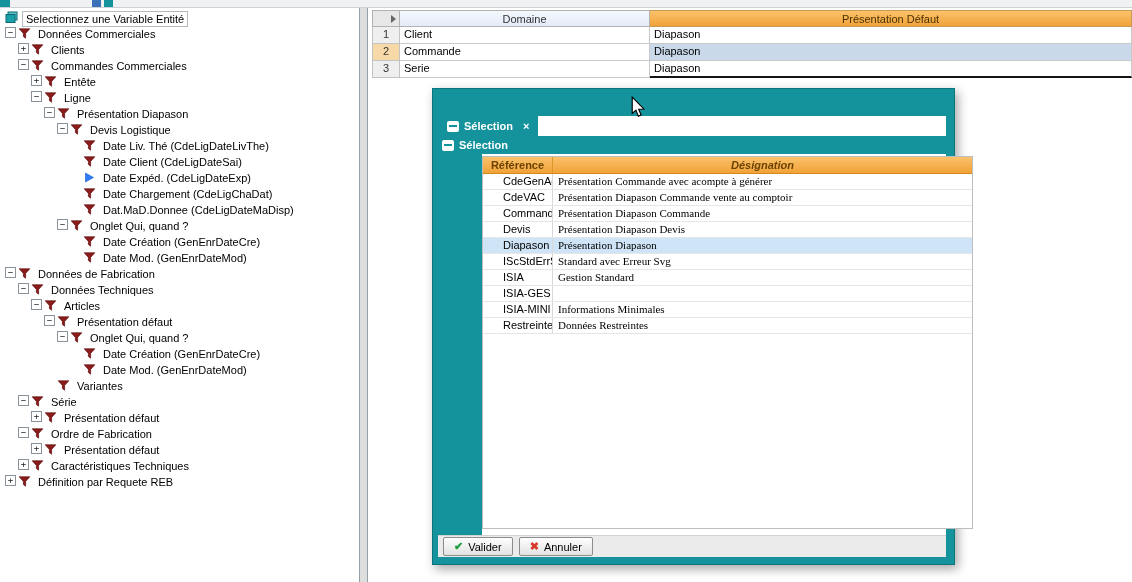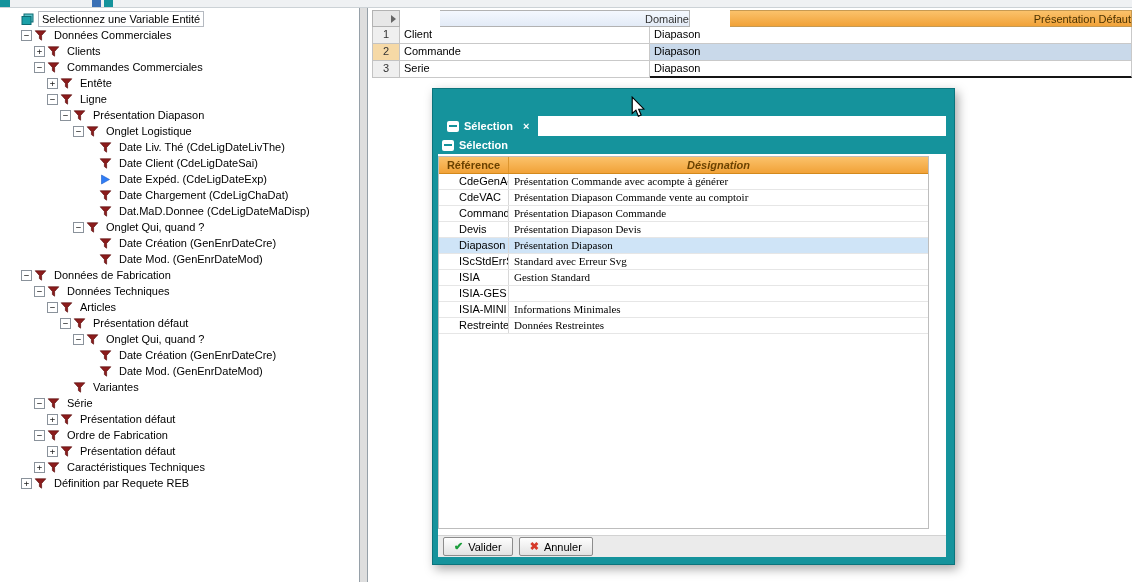--- a/index.html
+++ b/index.html
@@ -10,42 +10,42 @@
   
   .top-strip { position:absolute; left:0; top:0; width:100%; height:8px; background:#eff1f3; border-bottom:1px solid #ccd2d6; }
   .chip { position:absolute; top:0; height:7px; display:inline-block; }
   .chip-a { left:0;  width:10px; background:var(--teal,#15939c); }
   .chip-b { left:92px; width:9px; background:#3a70b5; }
   .chip-c { left:104px; width:9px; background:var(--teal,#15939c); }
 
   
   .left-panel { position:absolute; left:0; top:8px; width:359px; bottom:0; background:#fff; overflow:hidden; }
   .tree { padding:3px 0 0 5px; }
-  .tree-row { height:16px; display:flex; align-items:center; white-space:nowrap;margin-left:16px; }
+  .tree-row { height:16px; display:flex; white-space:nowrap; }
   .tree-indent { flex:none; display:inline-block; height:1px; }
   .expander { flex:none; width:11px; height:11px; border:1px solid #8a929b; background:#fff;
               font-family:"DejaVu Sans Mono", monospace; font-size:9px; line-height:9px;
               text-align:center; color:#222; margin-right:2px; }
   .expander-spacer { flex:none; width:13px; }
   .node-icon { flex:none; width:14px; height:13px; margin-right:3px; display:inline-flex; align-items:center; }
   .tree-label { padding:0 3px; line-height:14px; }
   .tree-label.boxed { border:1px solid #b5bac1; }
 
   
   .splitter { position:absolute; left:359px; top:8px; width:9px; bottom:0; background:#dedede;
               border-left:1px solid #96a0a8; border-right:1px solid #96a0a8; }
 
   
   .right-panel { position:absolute; left:368px; top:8px; right:0; bottom:0; background:#fff; }
   .grid { position:absolute; left:4px; top:2px; right:0; }
   .g-row { display:flex; height:17px; }
   .g-corner { width:28px; background:#e7e7e7; border:1px solid #b2b2b2; position:relative; }
   .corner-tri { position:absolute; right:3px; top:4px; width:0; height:0;
                 border-top:4px solid transparent; border-bottom:4px solid transparent; border-left:5px solid #666; }
-  .g-h { line-height:16px; text-align:right;margin-left:40px; }
+  .g-h { line-height:16px; text-align:center; }
   .g-h-domaine { width:250px; background:linear-gradient(#f4f8fe,#e3ebf7); border:1px solid #b2b2b2; border-left:none; color:#333; }
   .g-h-pres { flex:1; background:linear-gradient(var(--orange-top,#fbc26b),var(--orange-bottom,#f1a238));
               border:1px solid #c79a52; border-left:none; color:#4a3200; }
   .g-num { width:28px; background:#efefef; border:1px solid #c3c3c3; border-top:none; text-align:center; line-height:15px; color:#333; }
   .g-num.sel { background:var(--rownum-selected,#f6d9a6); }
   .g-cell { padding-left:4px; line-height:15px; background:#fff; border-right:1px solid #c9c9c9; border-bottom:1px solid #c9c9c9; }
   .g-dom { width:250px; }
   .g-pres { flex:1; }
   .g-pres.cell-sel { background:var(--cell-selection,#c9d9ea); }
   .g-pres.last { border-bottom:2px solid #151515; }
@@ -56,21 +56,21 @@
   .dlg-titlebar { position:absolute; left:0; top:0; right:0; height:27px; background:var(--teal,#15939c); }
   .dlg-inner { position:absolute; left:5px; right:8px; top:27px; bottom:7px; display:flex; flex-direction:column; }
   .tabstrip { height:20px; background:#fff; display:flex; align-items:stretch; }
   .tab { display:inline-flex; align-items:center; gap:5px; padding:0 9px; background:var(--teal,#15939c);
          color:#fff; font-weight:bold; }
   .tab-close { margin-left:5px; font-weight:bold; }
   .win-icon { width:12px; height:11px; background:#fff; border-radius:2px; position:relative; display:inline-block; flex:none; }
   .win-icon::after { content:''; position:absolute; left:2px; right:2px; top:4px; height:2px; background:var(--teal,#15939c); }
   .grouphdr { height:18px; background:var(--teal,#15939c); color:#fff; font-weight:bold;
               display:flex; align-items:center; gap:5px; padding-left:4px; }
-  .dlg-body { flex:1; background:#fff; position:relative; }
+  .dlg-body { flex:1; background:#fff; position:relative;margin-left:44px; }
   .list { position:absolute; left:0; top:2px; width:491px; bottom:6px; border:1px solid #bdbdbd; background:#fff; overflow:hidden; }
   .list-header { display:flex; height:17px; background:linear-gradient(var(--orange-top,#fbc26b),var(--orange-bottom,#f1a238));
                  border-bottom:1px solid #d3891c; color:#6b4200; font-weight:bold; }
   .lh-ref { width:70px; text-align:center; line-height:16px; border-right:1px solid #dd952e; }
   .lh-des { flex:1; text-align:center; line-height:16px;font-style:italic; }
   .list-row { display:flex; height:16px; border-bottom:1px solid #e6e6e6; background:#fff; }
   .list-row.sel { background:var(--list-selection,#cfe4f7); }
   .lr-ref { width:70px; padding-left:20px; line-height:15px; border-right:1px solid #d8d8d8; overflow:hidden; }
   .lr-des { flex:1; padding-left:5px; line-height:15px; overflow:hidden;font-family:Liberation Serif, serif; }
   .btnbar { height:22px; background:#ebebeb; border-top:1px solid #d2d2d2; display:flex; align-items:center; gap:6px; padding-left:5px; }
@@ -168,21 +168,21 @@
           <span class="tree-label">Présentation Diapason</span>
         </div>
         <div class="tree-row">
           <span class="tree-indent" style="width: 52px;"></span>
           <span class="expander">−</span>
           <span class="node-icon">
             <svg width="13" height="13" viewBox="0 0 13 13">
               <path d="M1.2 1.8h10.6L7.6 6.4v4.8L5.4 9.6V6.4z" fill="#8c1c1c" stroke="#5c0e0e" stroke-width="0.7" stroke-linejoin="round"></path>
             </svg>
           </span>
-          <span class="tree-label">Onglet Logistique</span>
+          <span class="tree-label">Devis Logistique</span>
         </div>
         <div class="tree-row">
           <span class="tree-indent" style="width: 65px;"></span>
           <span class="expander-spacer"></span>
           <span class="node-icon">
             <svg width="13" height="13" viewBox="0 0 13 13">
               <path d="M1.2 1.8h10.6L7.6 6.4v4.8L5.4 9.6V6.4z" fill="#8c1c1c" stroke="#5c0e0e" stroke-width="0.7" stroke-linejoin="round"></path>
             </svg>
           </span>
           <span class="tree-label">Date Liv. Thé (CdeLigDateLivThe)</span>

